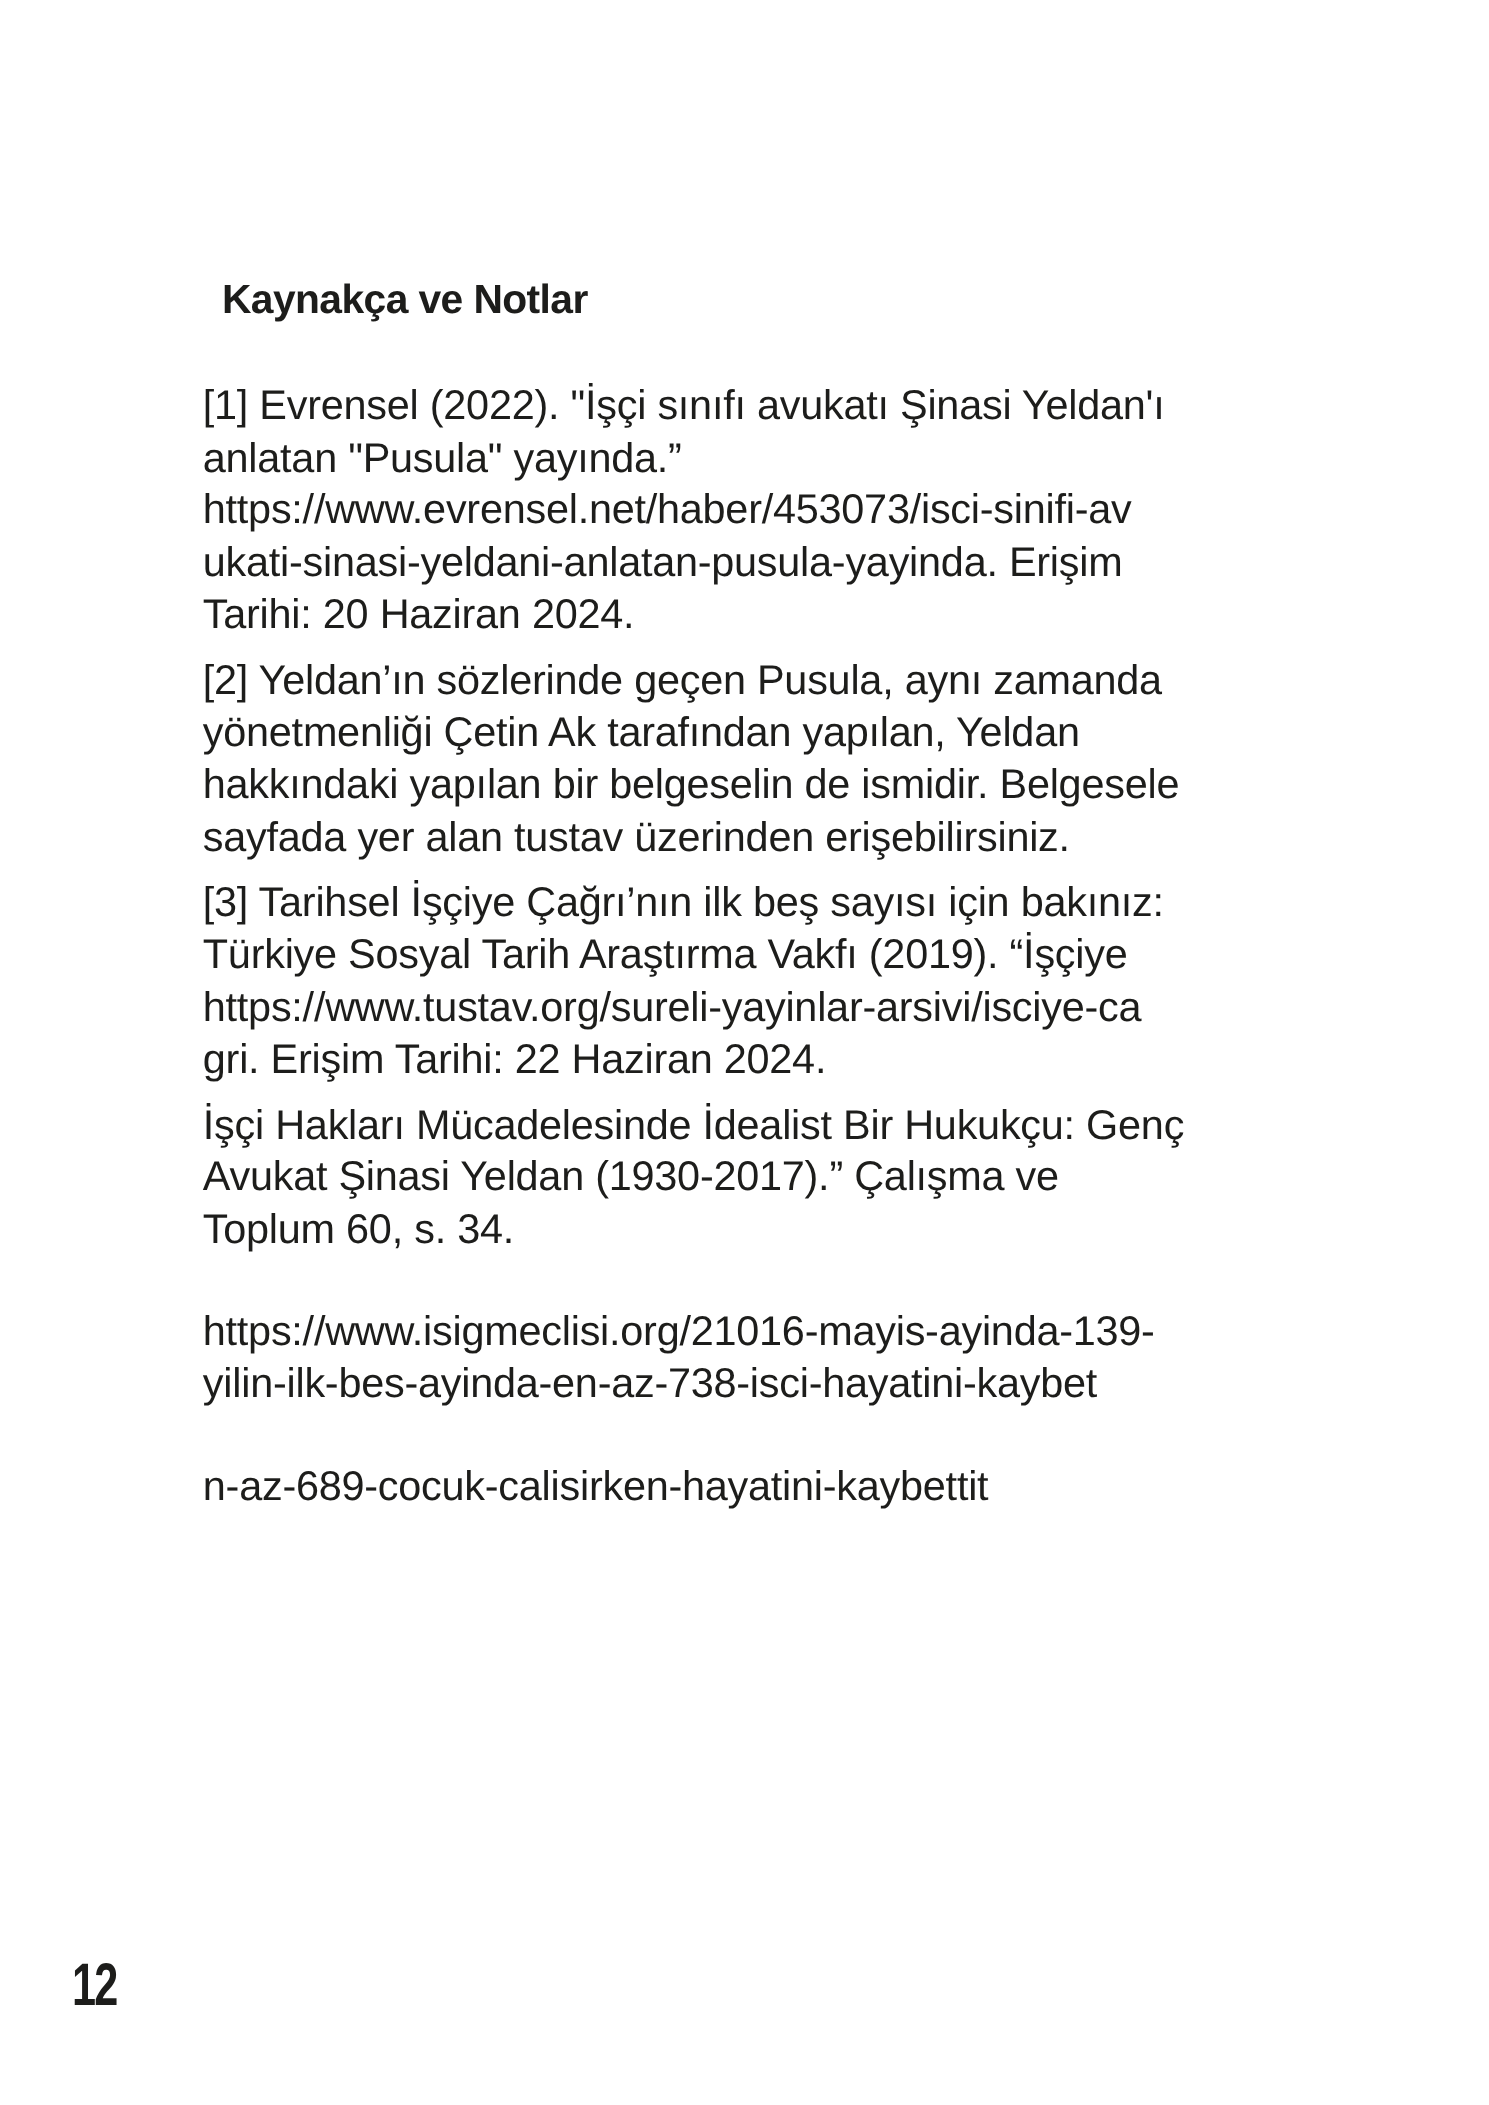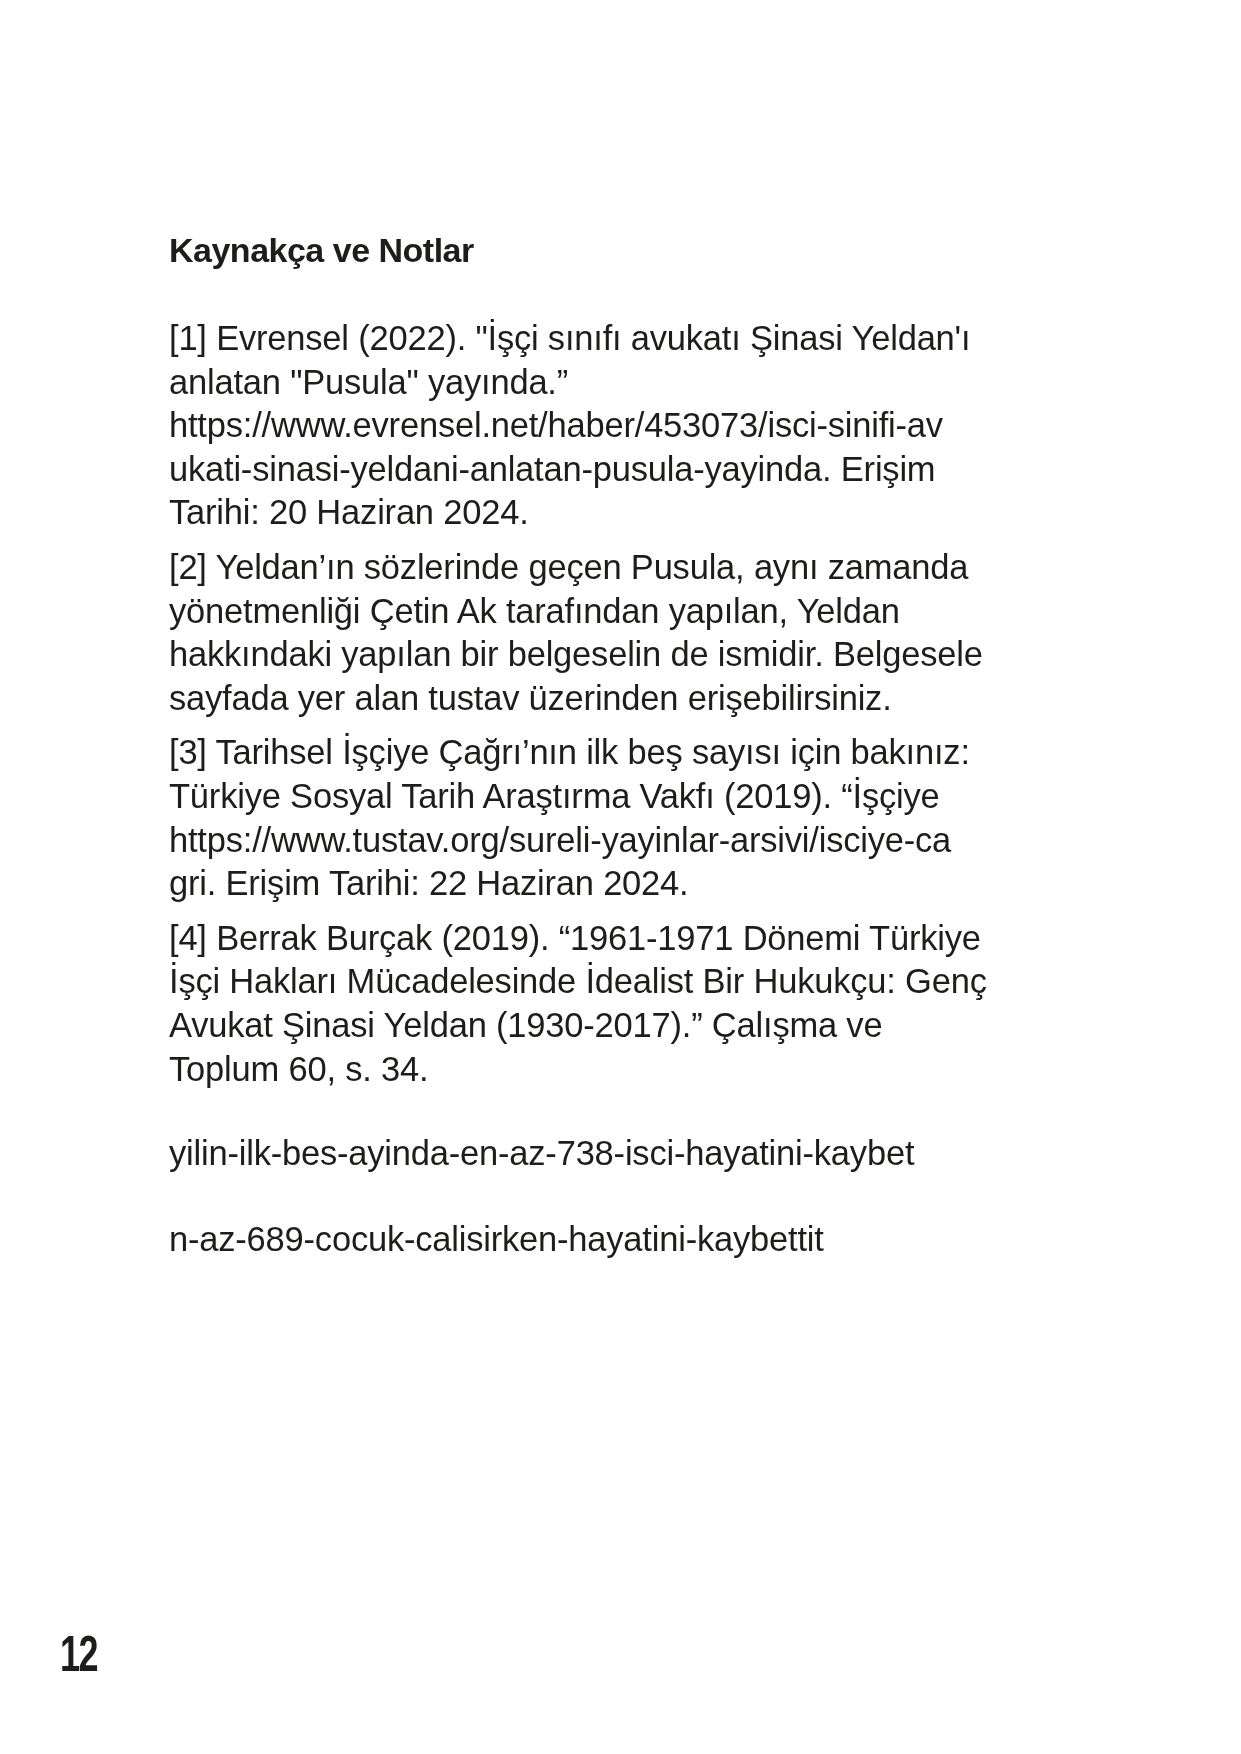--- a/index.html
+++ b/index.html
@@ -6,21 +6,21 @@
     body {
       width: 1241px; height: 1754px;
       background: #ffffff;
       position: relative;
       overflow: hidden;
       color: #1d1d1b;
       font-family: "Liberation Sans", "DejaVu Sans", sans-serif;
     }
     .page-title {
       position: absolute;
-      left: 169px; top: 228px;
+      left: 185px; top: 228px;
       font-size: 34px;
       font-weight: bold;
       letter-spacing: -0.5px;
       line-height: 44px;
       margin: 0;
       text-align: center;
     }
     .refs {
       position: absolute;
       left: 169px; top: 317px;
@@ -77,27 +77,27 @@
   </p>
 
   <p class="ref">
     <span class="line">[3] Tarihsel İşçiye Çağrı’nın ilk beş sayısı için bakınız:</span>
     <span class="line">Türkiye Sosyal Tarih Araştırma Vakfı (2019). “İşçiye</span>
     <span class="line">https://www.tustav.org/sureli-yayinlar-arsivi/isciye-ca</span>
     <span class="line">gri. Erişim Tarihi: 22 Haziran 2024.</span>
   </p>
 
   <p class="ref">
-    <span class="line">[4] Berrak Burçak (2019). “1961-1971 Dönemi Türkiye</span>
     <span class="line">İşçi Hakları Mücadelesinde İdealist Bir Hukukçu: Genç</span>
     <span class="line">Avukat Şinasi Yeldan (1930-2017).” Çalışma ve</span>
     <span class="line">Toplum 60, s. 34.</span>
   </p>
 
   <p class="ref url-block">
+    <span class="line">https://www.isigmeclisi.org/21016-mayis-ayinda-139-</span>
     <span class="line">yilin-ilk-bes-ayinda-en-az-738-isci-hayatini-kaybet</span>
   </p>
 
   <p class="ref url-block">
     <span class="line">n-az-689-cocuk-calisirken-hayatini-kaybettit</span>
   </p>
 
 </div>
 
 <div class="page-number">12</div>

